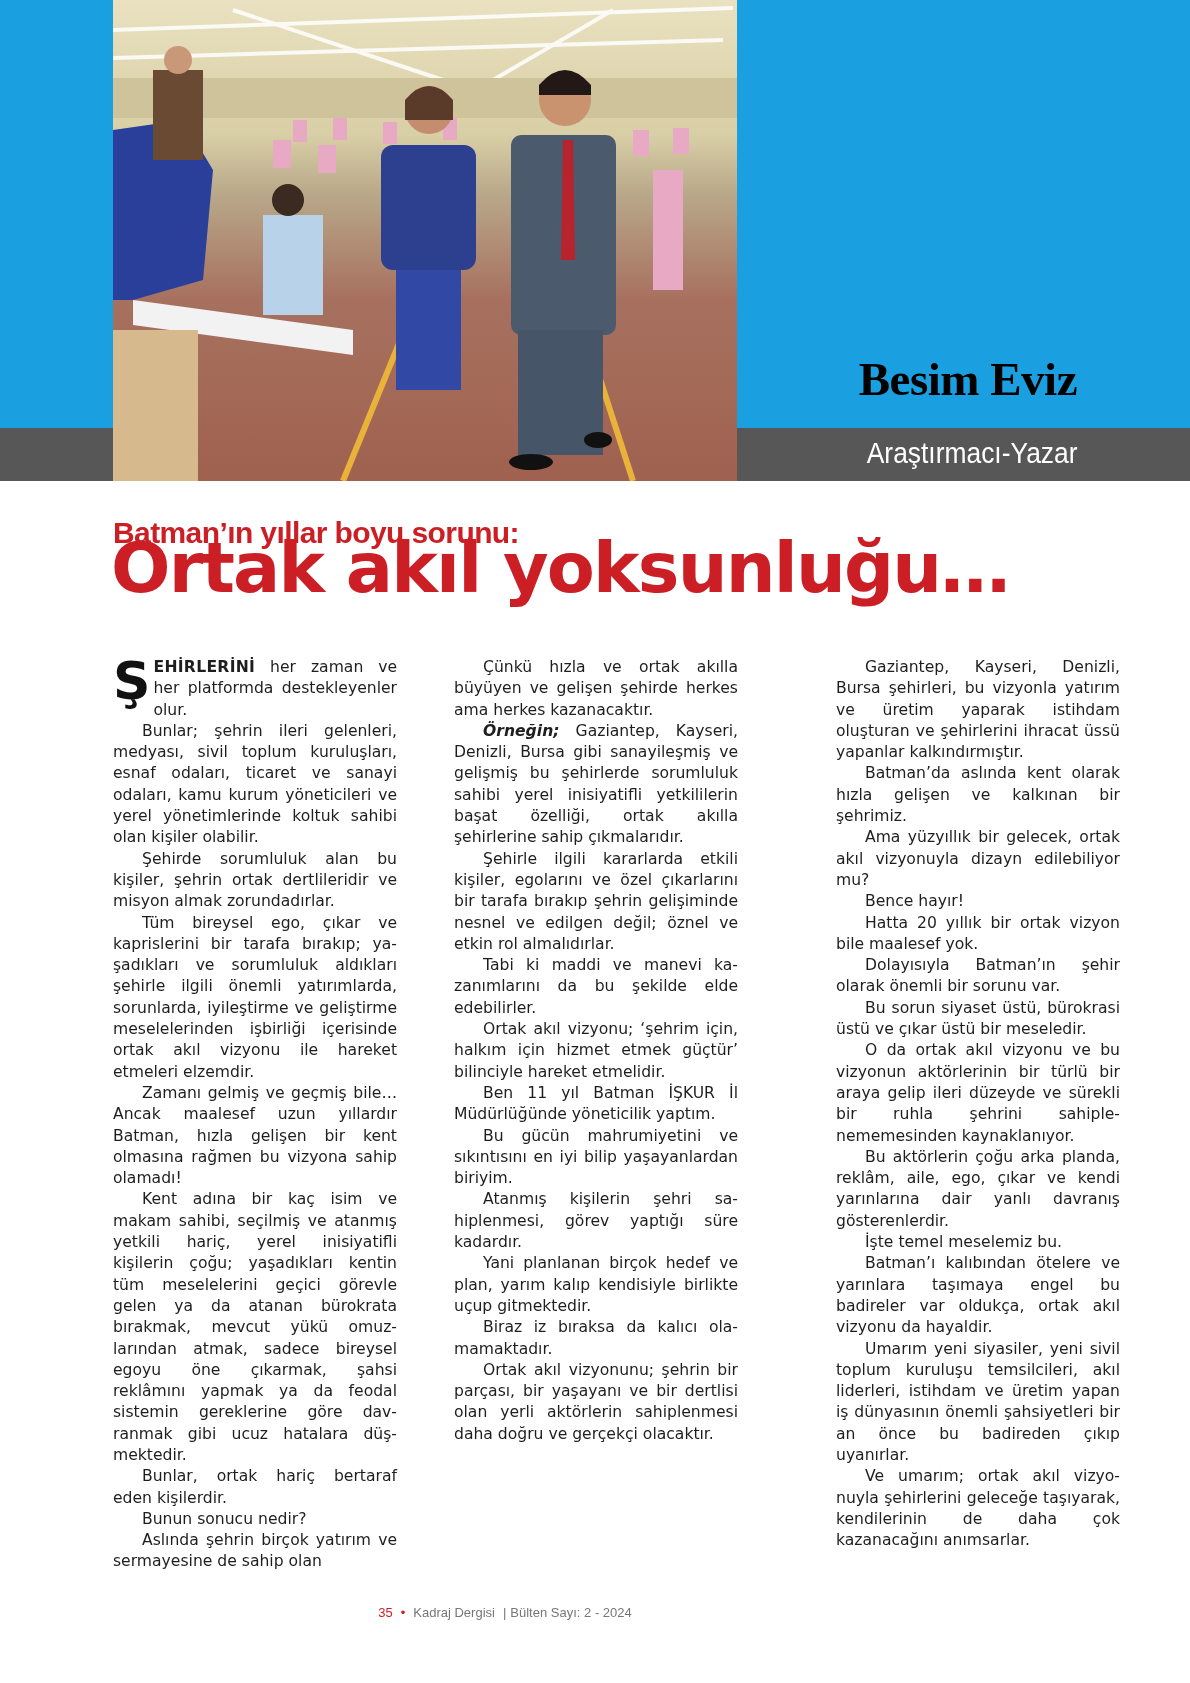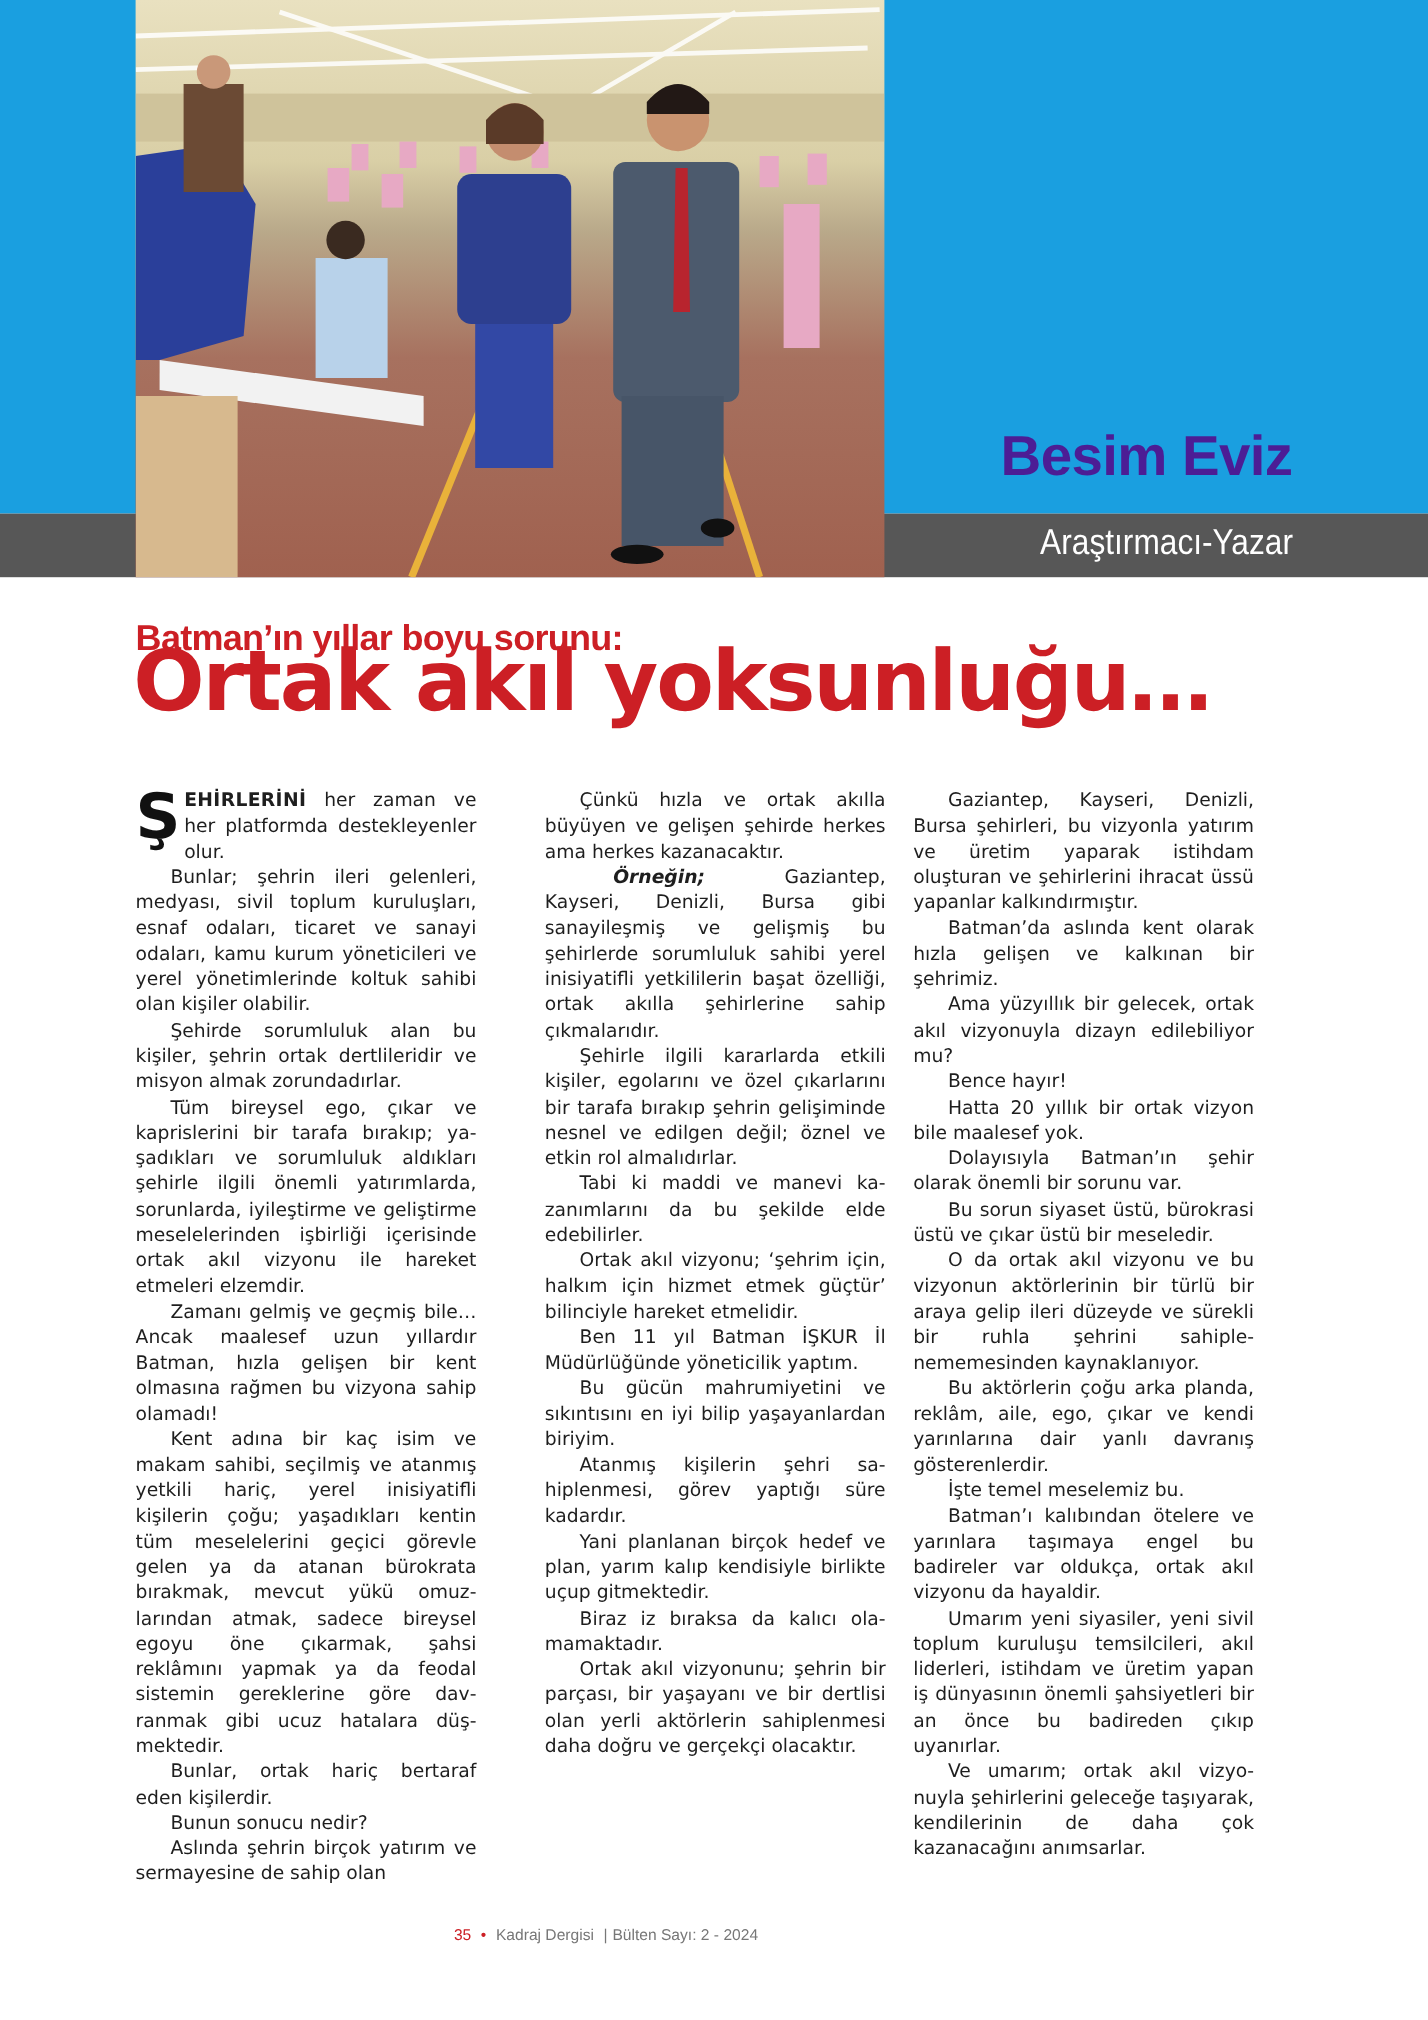--- a/index.html
+++ b/index.html
@@ -6,38 +6,38 @@
   html, body { width:1190px; height:1683px; background:#ffffff; overflow:hidden; }
   body { position:relative; font-family:"DejaVu Sans", "Liberation Sans", sans-serif; color:#1e1e1e; }
 
   .band-blue { position:absolute; left:0; top:0; width:1190px; height:428px; background:#1a9fe0; }
   .band-grey { position:absolute; left:0; top:428px; width:1190px; height:53px; background:#575757; }
 
   .photo { position:absolute; left:113px; top:0; width:624px; height:481px; overflow:hidden;
            background:linear-gradient(180deg,#e9e1c0 0%,#d9cfa6 28%,#b9a98a 40%,#a7715f 62%,#a0614f 100%); }
   .photo svg { position:absolute; left:0; top:0; width:624px; height:481px; }
 
-  .author-name { position:absolute; right:113px; top:356px; font-family:Liberation Sans, sans-serif;
-                 font-weight:bold; font-size:47px; color:#4c1d95; letter-spacing:-0.5px; line-height:1; }
+  .author-name { position:absolute; right:113px; top:356px; font-family:Liberation Serif, serif;
+                 font-weight:bold; font-size:47px; color:#000000; letter-spacing:-0.5px; line-height:1; }
   .author-role { position:absolute; right:113px; top:438px; font-family:"Liberation Sans", sans-serif;
                  font-size:30px; color:#ffffff; line-height:1; transform:scaleX(0.88); transform-origin:right center; }
 
   .kicker { position:absolute; left:113px; top:518px; font-family:Liberation Sans, sans-serif;
             font-weight:bold; font-size:30px; color:#cc1f25; letter-spacing:-0.6px; line-height:1; }
   .headline { position:absolute; left:111px; top:533px; font-family:"DejaVu Sans", sans-serif;
               font-weight:bold; font-size:70px; color:#cc1f25; letter-spacing:-1.8px; line-height:1; }
 
   .column { position:absolute; top:657px; width:284px; font-family:"DejaVu Sans", sans-serif;
             font-size:15.6px; line-height:21.3px; color:#1e1e1e; text-align:justify; hyphens:manual; }
-  .col1 { left:113px; } .col2 { left:454px; } .col3 { left:761px; }
+  .col1 { left:113px; } .col2 { left:454px; } .col3 { left:836px; }
   .column p { text-indent:29px; }
   .column p.first { text-indent:0; }
   .dropcap { float:left; font-weight:bold; font-size:52px; line-height:40px; margin:4px 3px 0 0; color:#111; }
   .lead { font-weight:bold; letter-spacing:0.3px; }
-  .em { font-weight:bold; font-style:italic;margin-left:28px; }
+  .em { font-weight:bold; font-style:italic; }
 
   .footer { position:absolute; left:0; width:1010px; top:1605px; text-align:center;
             font-family:"Liberation Sans", sans-serif; font-size:13px; color:#777; }
   .footer .pg { color:#cc1f25; }
   .footer .dot { color:#cc1f25; margin:0 8px; }
   .footer .sep { margin:0 4px 0 8px; }
 </style>
 </head>
 <body>
 

